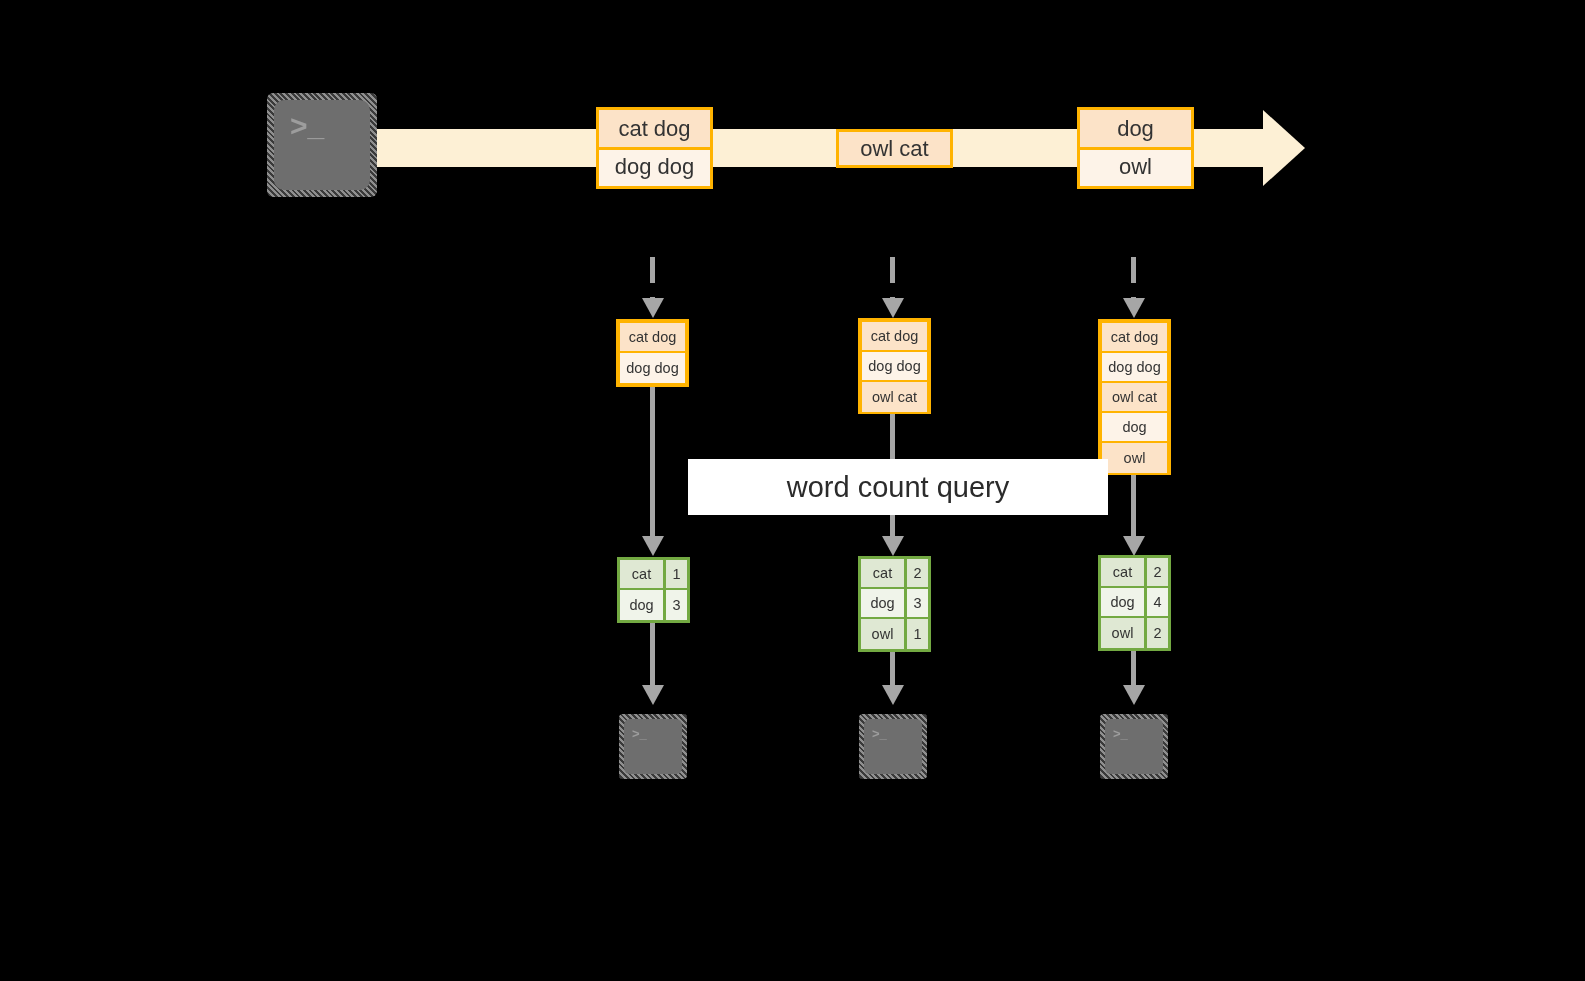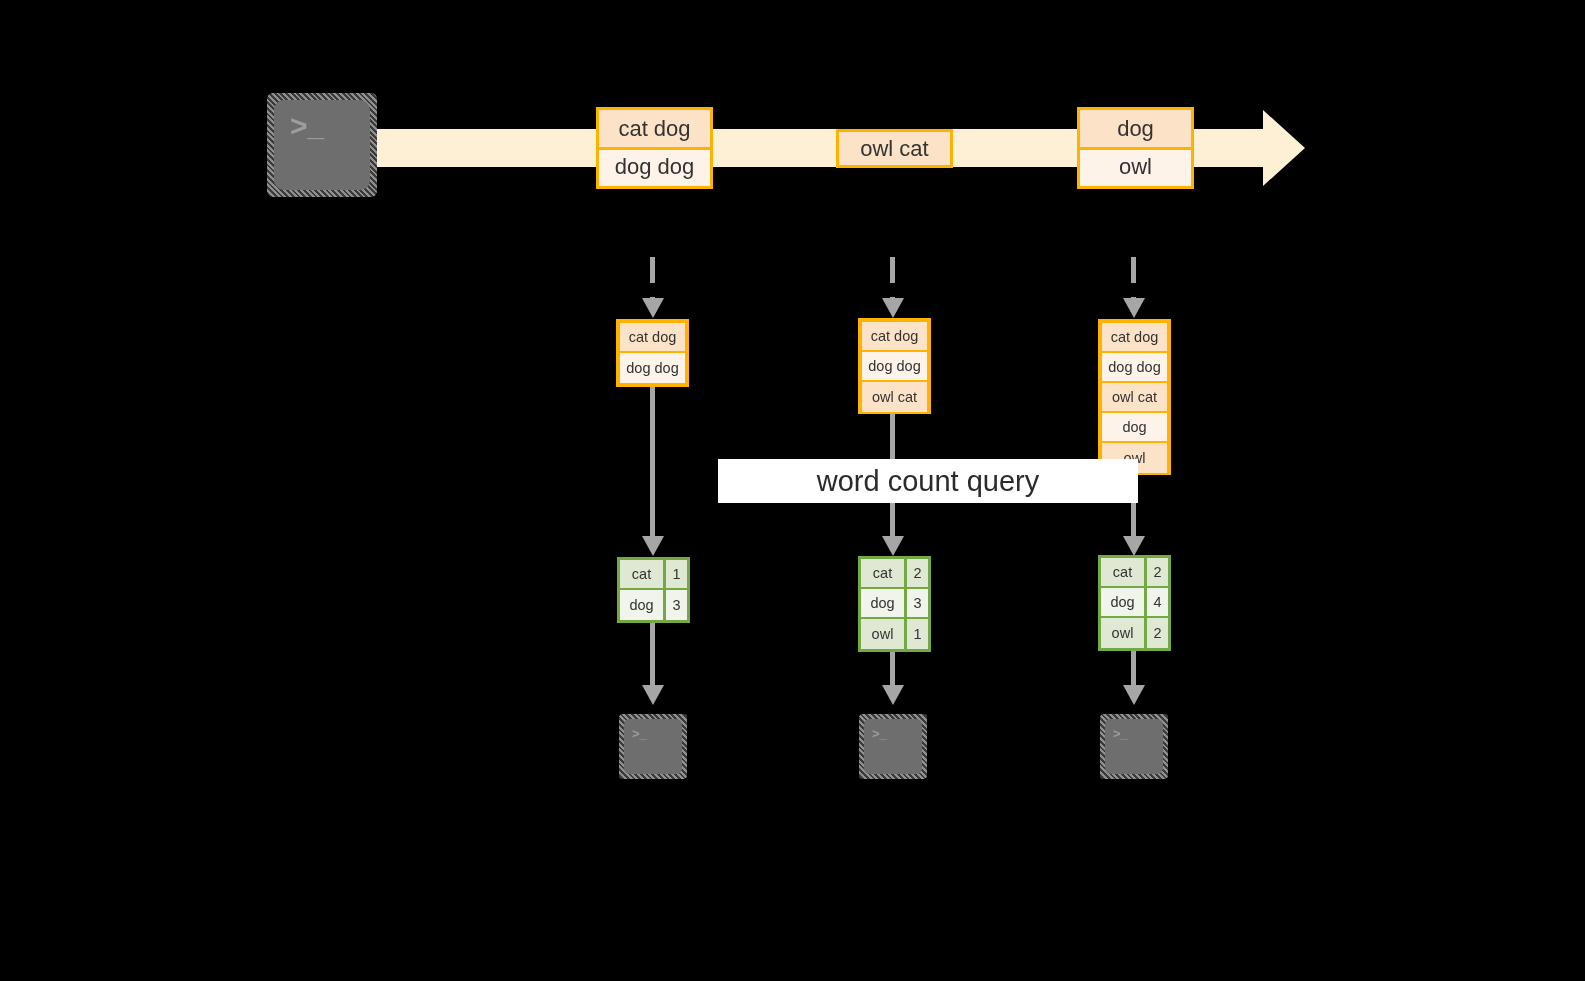--- a/index.html
+++ b/index.html
@@ -202,21 +202,21 @@
 
   <div class="vline" style="left:650px;top:387px;height:153px;"></div>
   <div class="vhead" style="left:642px;top:536px;"></div>
 
   <div class="vline" style="left:890px;top:414px;height:126px;"></div>
   <div class="vhead" style="left:882px;top:536px;"></div>
 
   <div class="vline" style="left:1131px;top:475px;height:65px;"></div>
   <div class="vhead" style="left:1123px;top:536px;"></div>
 
-  <div class="qlabel" style="left:718px;top:459px;width:420px;height:44px;">
+  <div class="qlabel" style="left:688px;top:459px;width:420px;height:56px;">
     <span>word count query</span>
   </div>
 
   <div class="gtable" style="left:617px;top:557px;width:73px;height:66px;">
     <div class="grow s">
       <div class="gc1">cat</div>
       <div class="gc2">1</div>
     </div>
     <div class="grow p">
       <div class="gc1">dog</div>

